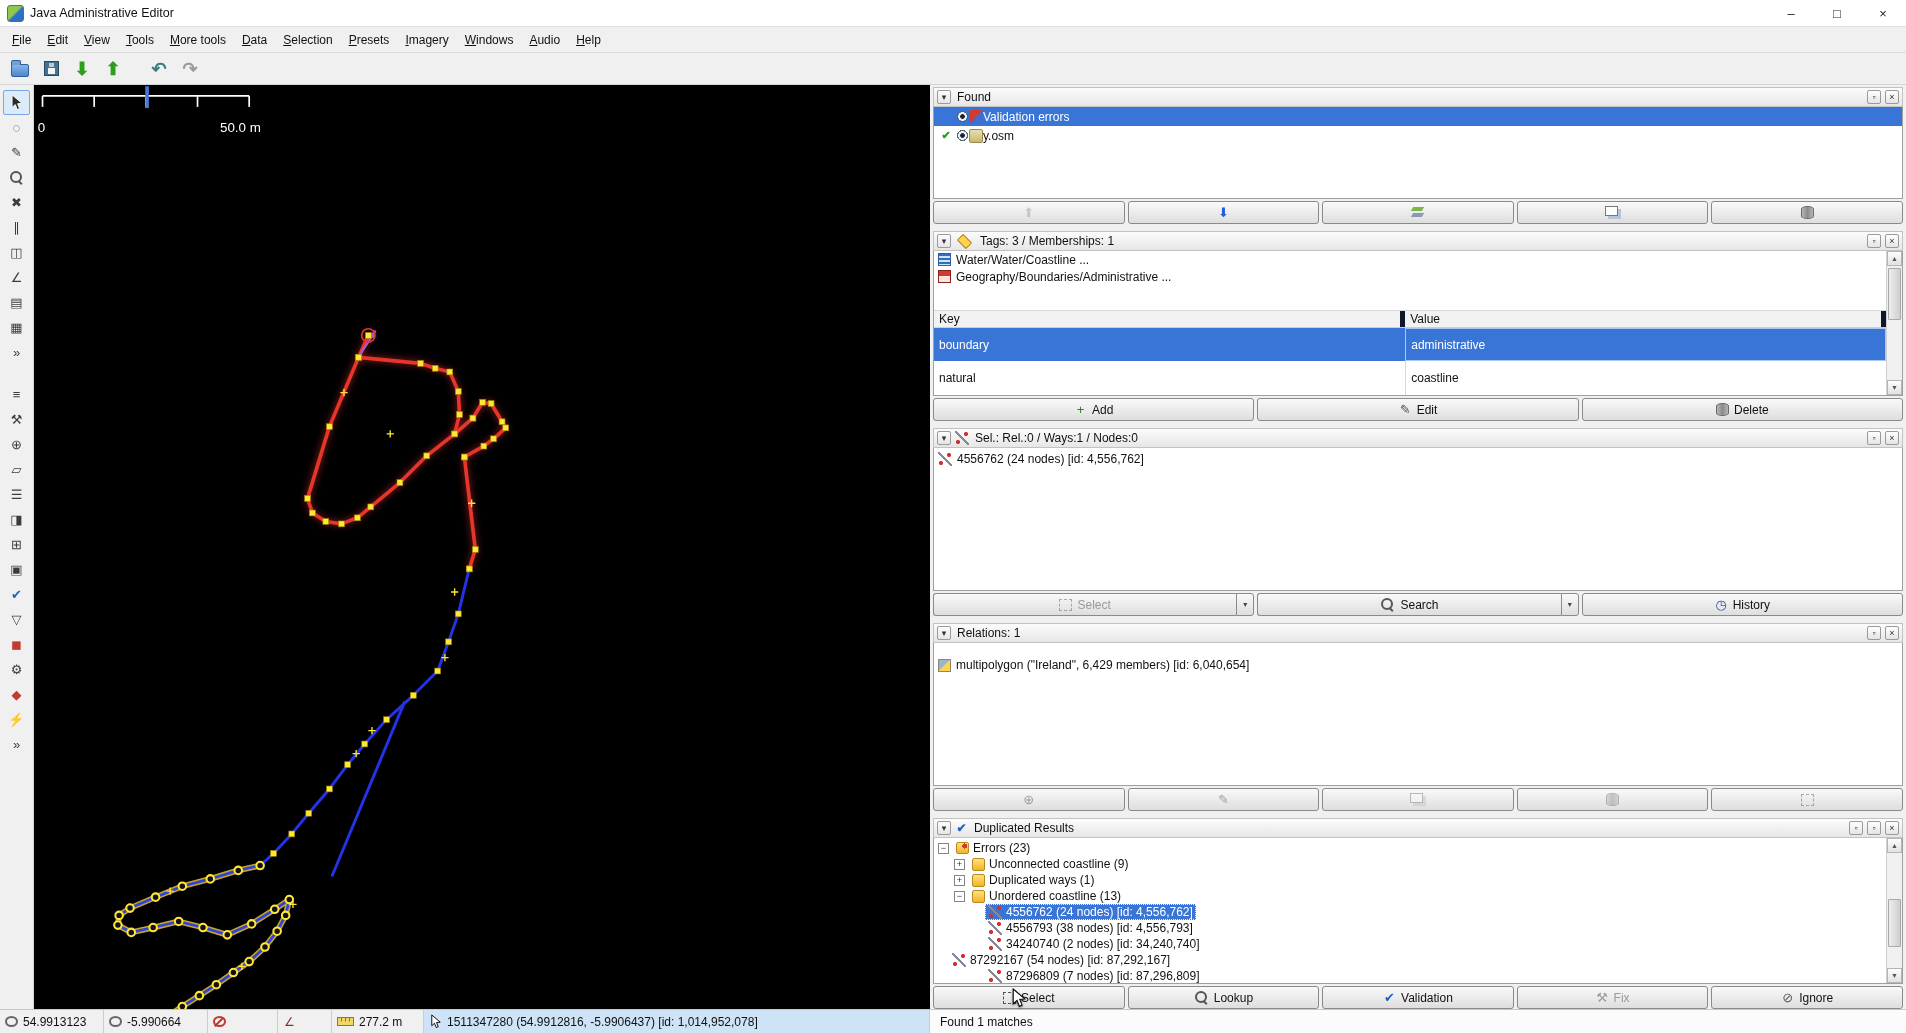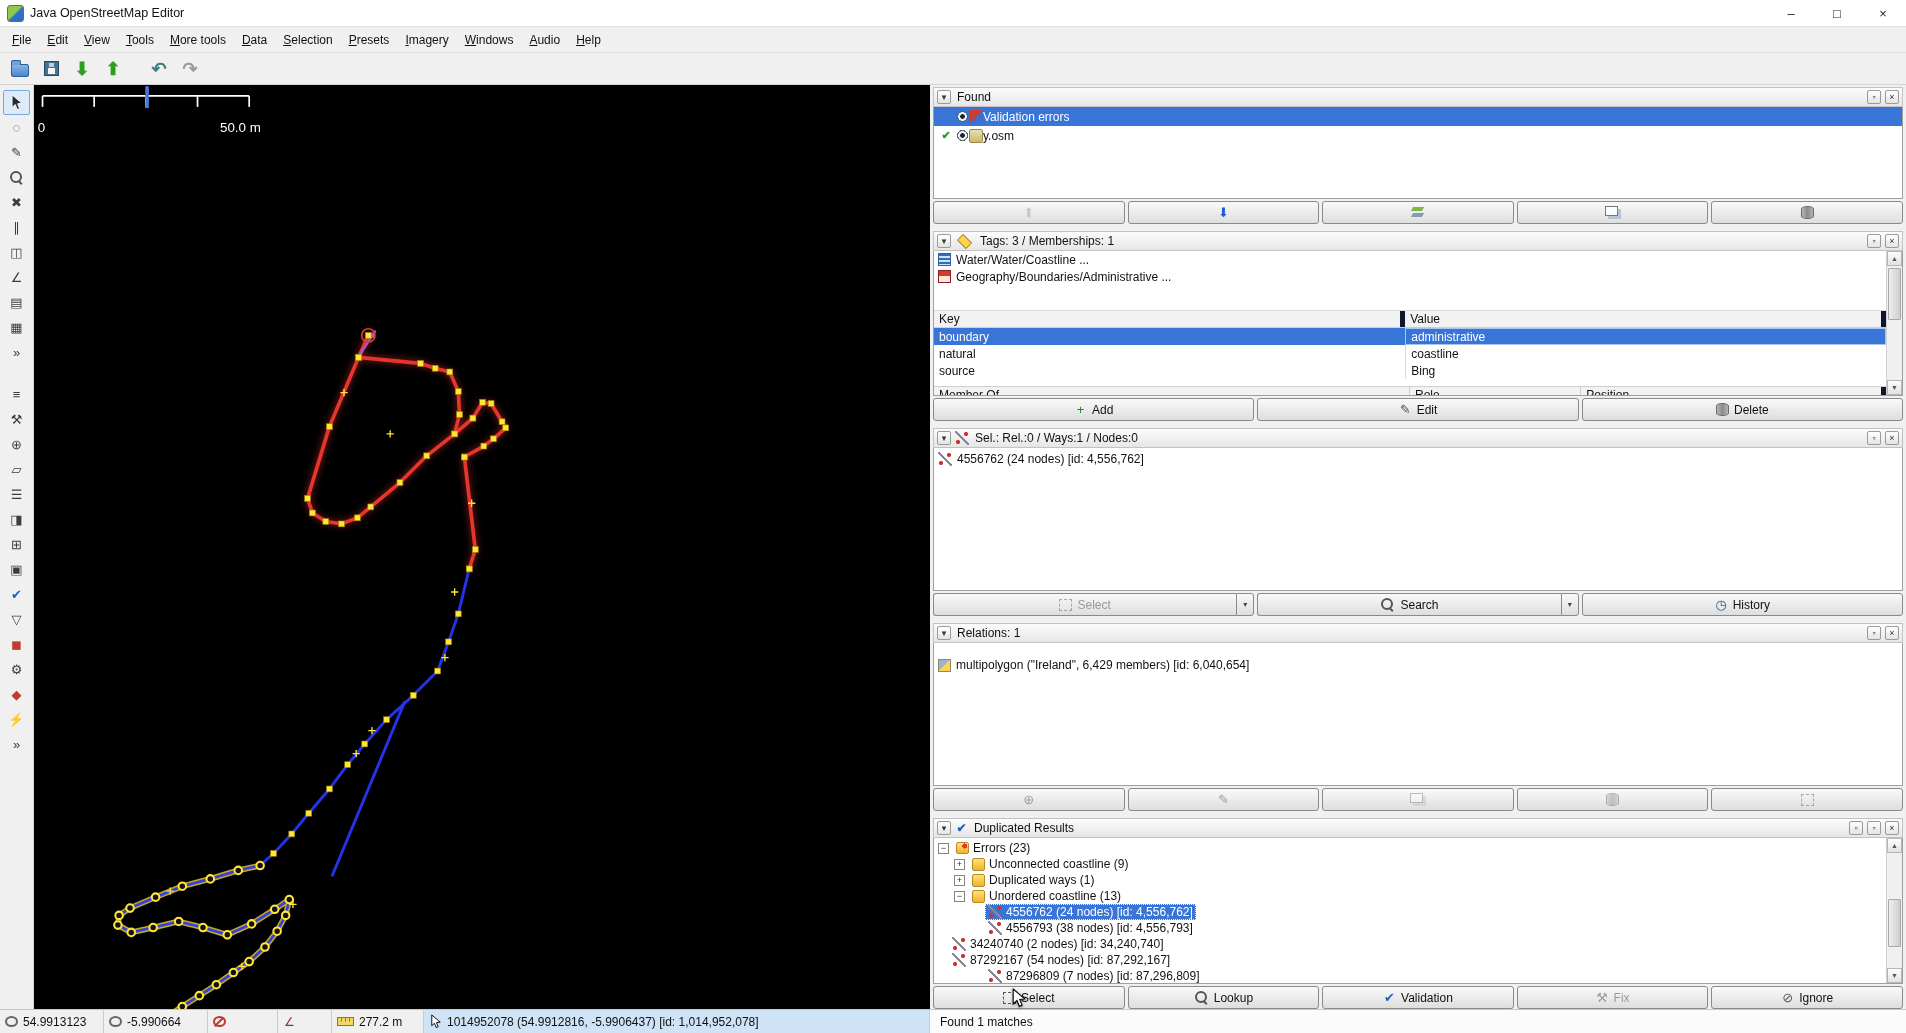--- a/index.html
+++ b/index.html
@@ -65,21 +65,21 @@
   .layer-row.sel {background:#3875d7;color:#fff}
   .cell-act {width:20px;text-align:center;font-size:11px;flex:0 0 auto}
   .cell-act.green {color:#1fa31f;font-weight:bold}
   .layer-name.bold {font-weight:normal}
 
   
   #tags-body {padding-right:16px}
   .preset-row {height:17px;display:flex;align-items:center;gap:5px;padding:0 4px}
   .kv-spacer {height:25px}
   .kv-gap {height:7px}
-  .kv-row {height:17px;display:flex;align-items:stretch}
+  .kv-row {height:33px;display:flex;align-items:stretch}
   .kv-row.kv-head {height:18px;background:#f2f2f2;border-top:1px solid #d8d8d8;border-bottom:1px solid #cfcfcf}
   .kv-cell {display:flex;align-items:center;padding:0 5px;overflow:hidden;white-space:nowrap}
   .kv-key {width:49.5%;flex:0 0 auto}
   .kv-val {flex:1;border-left:1px solid #d8d8d8}
   .kv-head .kv-cell {border-right:5px solid #0f172a;border-left:none}
   .kv-row.sel {background:#3875d7;color:#fff}
   .kv-row.sel .kv-val {border-left-color:#5a8fe0}
   .kv-val.focus {outline:1px solid #a9c7f0;outline-offset:-1px}
   #member-head {height:18px;background:#f2f2f2;border-top:1px solid #cfcfcf}
   #member-head .m0 {width:50%;flex:0 0 auto;border-right:1px solid #cfcfcf}
@@ -153,21 +153,21 @@
   .ic-angle {font-size:12px;color:#833}
   .vcheck {color:#1b62c8;font-size:12px;font-weight:bold}
 </style>
 </head>
 <body>
 
 <div class="window">
 
   <div class="titlebar">
     <span class="app-icon"></span>
-    <span class="title-text">Java OpenStreetMap Editor</span>
+    <span class="title-text">Java Administrative Editor</span>
     <div class="win-controls">
       <div class="win-btn">–</div>
       <div class="win-btn">□</div>
       <div class="win-btn">×</div>
     </div>
   </div>
 
   <div class="menubar">
       <div class="menu-item"><u>F</u>ile</div>
       <div class="menu-item"><u>E</u>dit</div>
@@ -666,21 +666,21 @@
                 <span class="tree-label">4556762 (24 nodes) [id: 4,556,762]</span>
               </span>
             </div>
             <div class="tree-row" style="padding-left: 36px;">
               <span class="expander-sp"></span>
               <span class="tree-content">
                 <span class="ic ic-way"></span>
                 <span class="tree-label">4556793 (38 nodes) [id: 4,556,793]</span>
               </span>
             </div>
-            <div class="tree-row" style="">
+            <div class="tree-row" style="padding-left: 36px;">
               <span class="expander-sp"></span>
               <span class="tree-content">
                 <span class="ic ic-way"></span>
                 <span class="tree-label">34240740 (2 nodes) [id: 34,240,740]</span>
               </span>
             </div>
             <div class="tree-row" style="">
               <span class="expander-sp"></span>
               <span class="tree-content">
                 <span class="ic ic-way"></span>
@@ -752,21 +752,21 @@
     <div class="sb-seg s5">
       <span class="ic ic-ruler"></span>
       <span>277.2 m</span>
     </div>
     <div class="sb-seg s6">
       <span class="ic">
           <svg width="10" height="15" viewBox="0 0 13 19">
             <path d="M1 1 L1 15 L4.6 11.8 L6.8 17.4 L9.4 16.3 L7.2 10.9 L12 10.4 Z" fill="#fff" stroke="#000" stroke-width="1.2"></path>
           </svg>
         </span>
-      <span>1014952078 (54.9912816, -5.9906437) [id: 1,014,952,078]</span>
+      <span>1511347280 (54.9912816, -5.9906437) [id: 1,014,952,078]</span>
     </div>
     <div class="sb-right">
       <span>Found 1 matches</span>
     </div>
   </div>
 
 </div>
 
 <div class="floating-cursor">
   <svg width="14" height="20" viewBox="0 0 13 19">

